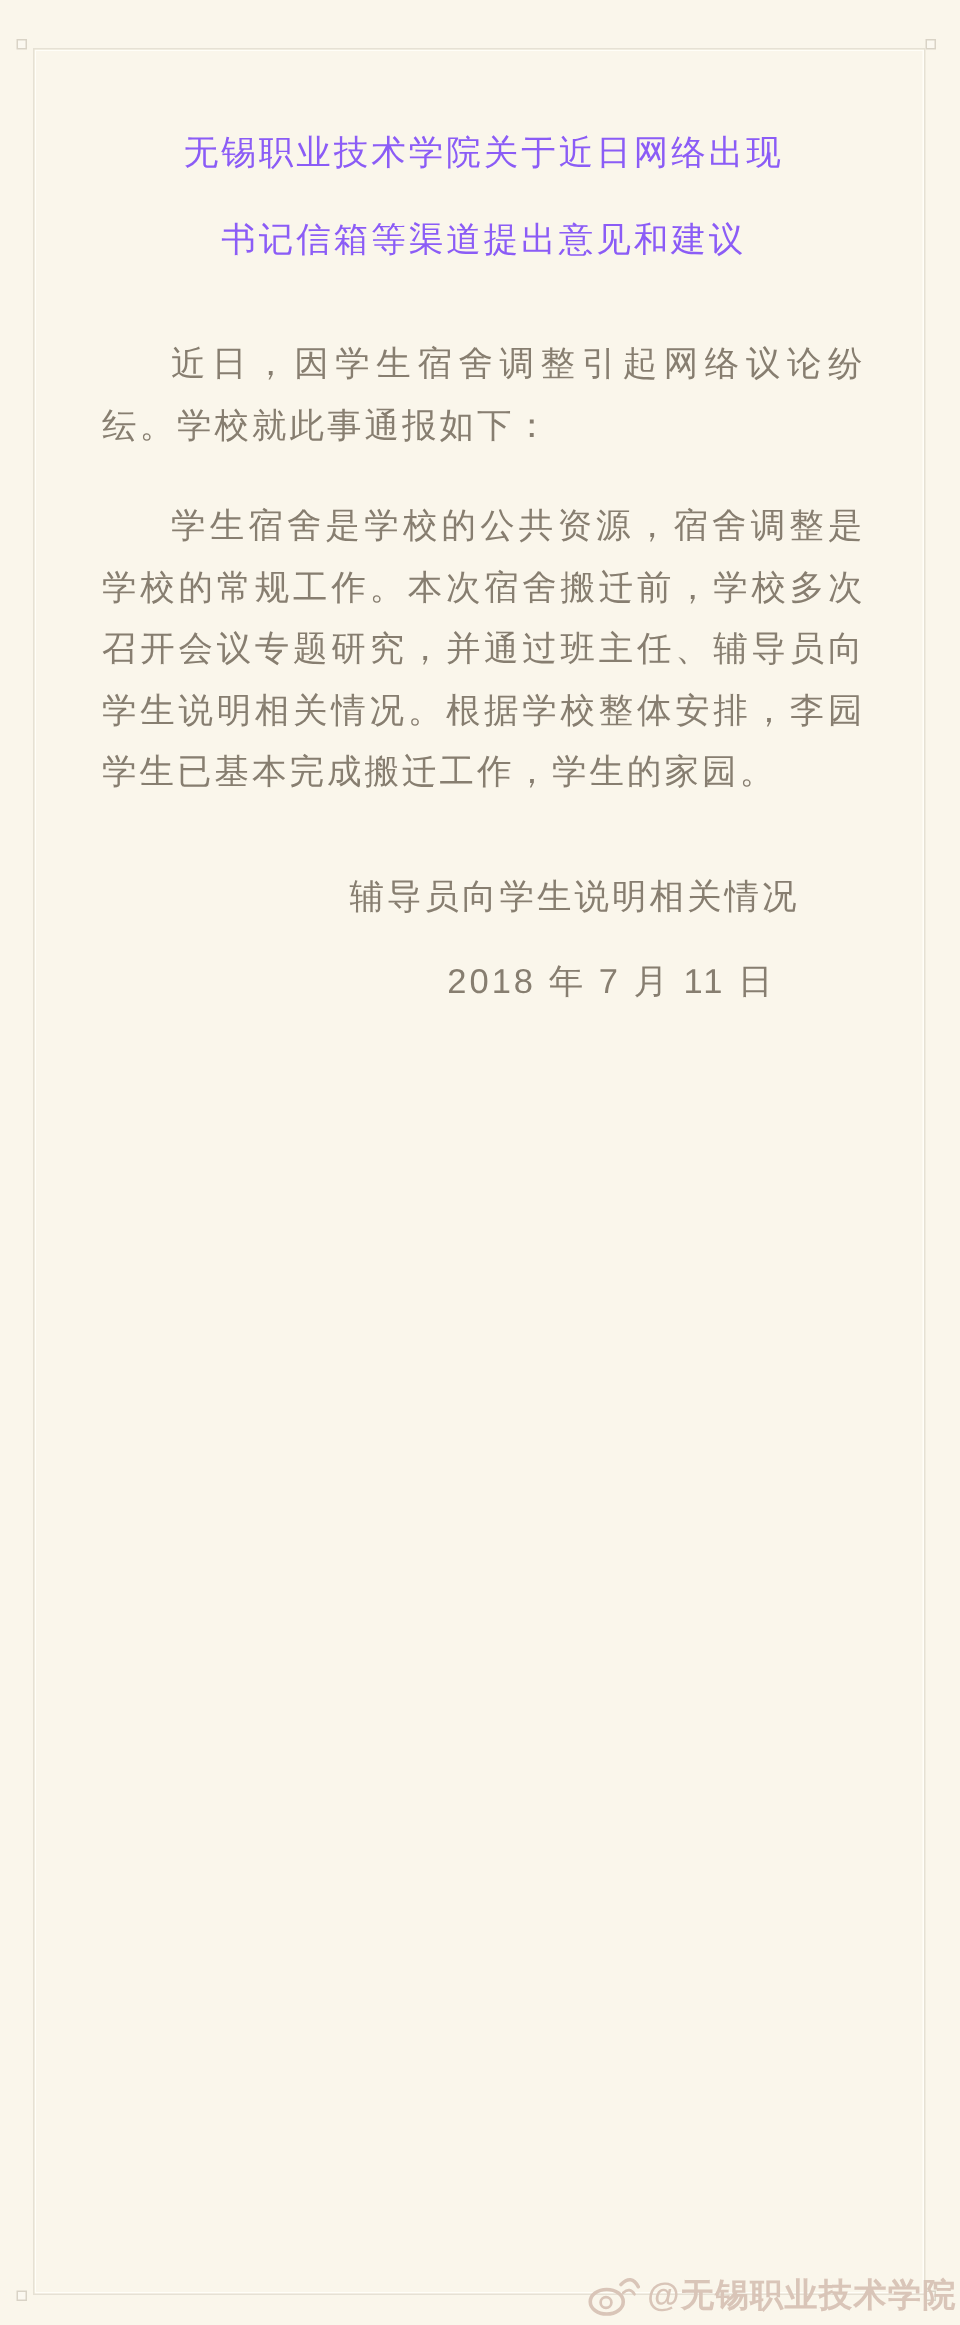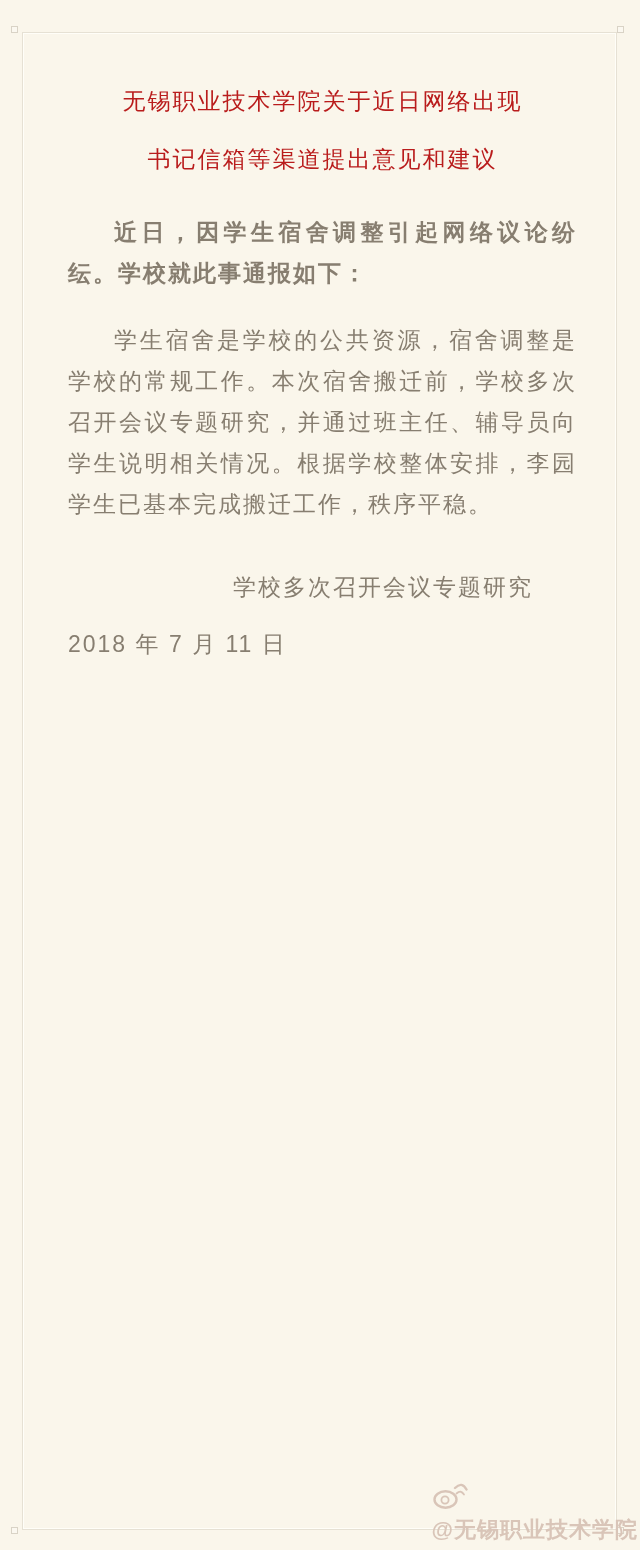--- a/index.html
+++ b/index.html
@@ -42,53 +42,53 @@
     width: 509px;
     color: #877e70;
     font-size: 23px;
     letter-spacing: 2px;
     font-weight: 400;
   }
   .titleblock {
     margin-top: 40px;
     text-align: center;
     line-height: 58px;
-    color: #b91c1c;
+    color: #8b5cf6;
   }
   .content p {
     margin: 26px 0 0 0;
     line-height: 41px;
     text-align: justify;
     text-indent: 2em;
   }
-  .content p.first { margin-top: 24px; font-weight: bold; }
+  .content p.first { margin-top: 34px; }
   .sig {
     margin-top: 42px;
     line-height: 41px;
     text-align: right;
     padding-right: 44px;
   }
   .date {
     margin-top: 16px;
     line-height: 41px;
+    text-align: right;
     padding-right: 60px;
   }
   .watermark {
     position: absolute;
     right: 2px;
     bottom: 5px;
     display: flex;
-    align-items: flex-start;
+    align-items: flex-end;
     gap: 5px;
     color: #d9c5b8;
     font-size: 22px;
     font-weight: bold;
     letter-spacing: 1px;
     white-space: nowrap;
-    flex-direction: column;
   }
   .watermark svg { display: block; }
 </style>
 </head>
 <body>
 
 <div class="page">
 
   <div class="frame"></div>
   <div class="handle tl"></div>
@@ -96,23 +96,23 @@
   <div class="handle bl"></div>
   <div class="handle br"></div>
 
   <div class="content">
     <div class="titleblock">
       <div>无锡职业技术学院关于近日网络出现</div>
       <div>书记信箱等渠道提出意见和建议</div>
     </div>
 
     <p class="first">近日，因学生宿舍调整引起网络议论纷纭。学校就此事通报如下：</p>
-    <p>学生宿舍是学校的公共资源，宿舍调整是学校的常规工作。本次宿舍搬迁前，学校多次召开会议专题研究，并通过班主任、辅导员向学生说明相关情况。根据学校整体安排，李园学生已基本完成搬迁工作，秩序平稳。</p>
+    <p>学生宿舍是学校的公共资源，宿舍调整是学校的常规工作。本次宿舍搬迁前，学校多次召开会议专题研究，并通过班主任、辅导员向学生说明相关情况。根据学校整体安排，李园学生已基本完成搬迁工作，学生的家园。</p>
 
-    <div class="sig">学校多次召开会议专题研究</div>
+    <div class="sig">辅导员向学生说明相关情况</div>
     <div class="date">2018 年 7 月 11 日</div>
   </div>
 
   <div class="watermark">
     <span>
       <svg width="36" height="30" viewBox="0 0 36 30" fill="none" stroke="currentColor">
         <ellipse cx="13.5" cy="19.5" rx="11" ry="8.2" stroke-width="2.4"></ellipse>
         <circle cx="13" cy="20" r="3.6" stroke-width="1.8"></circle>
         <path d="M23 8 q 7 -7 11.5 1.5" stroke-width="2.4" stroke-linecap="round"></path>
         <path d="M24.5 13.5 q 4.5 -4 7.5 1" stroke-width="1.8" stroke-linecap="round"></path>

